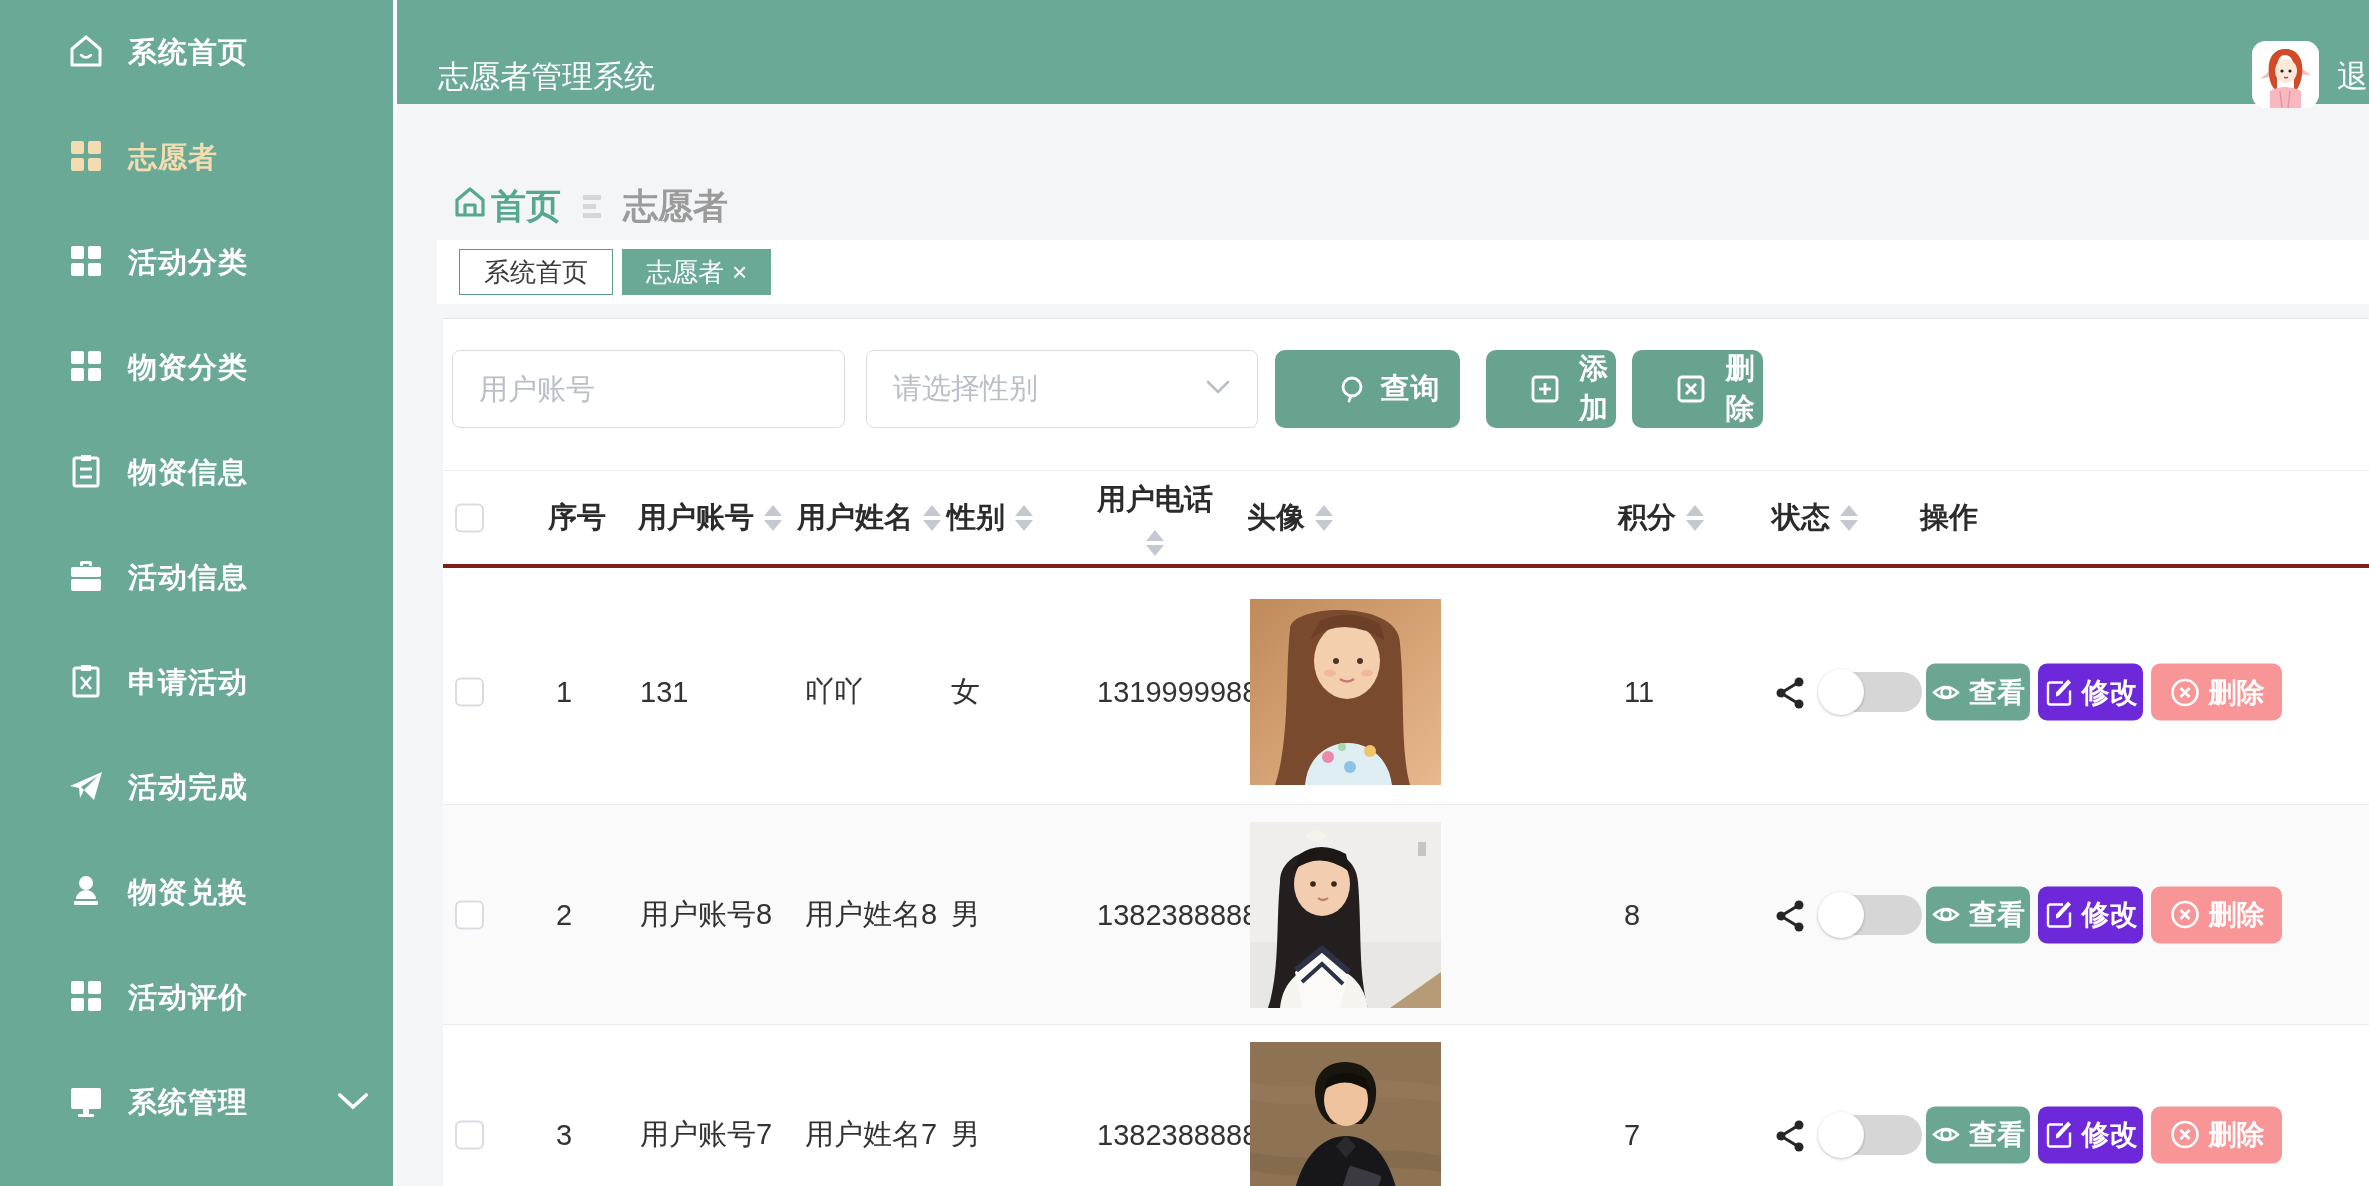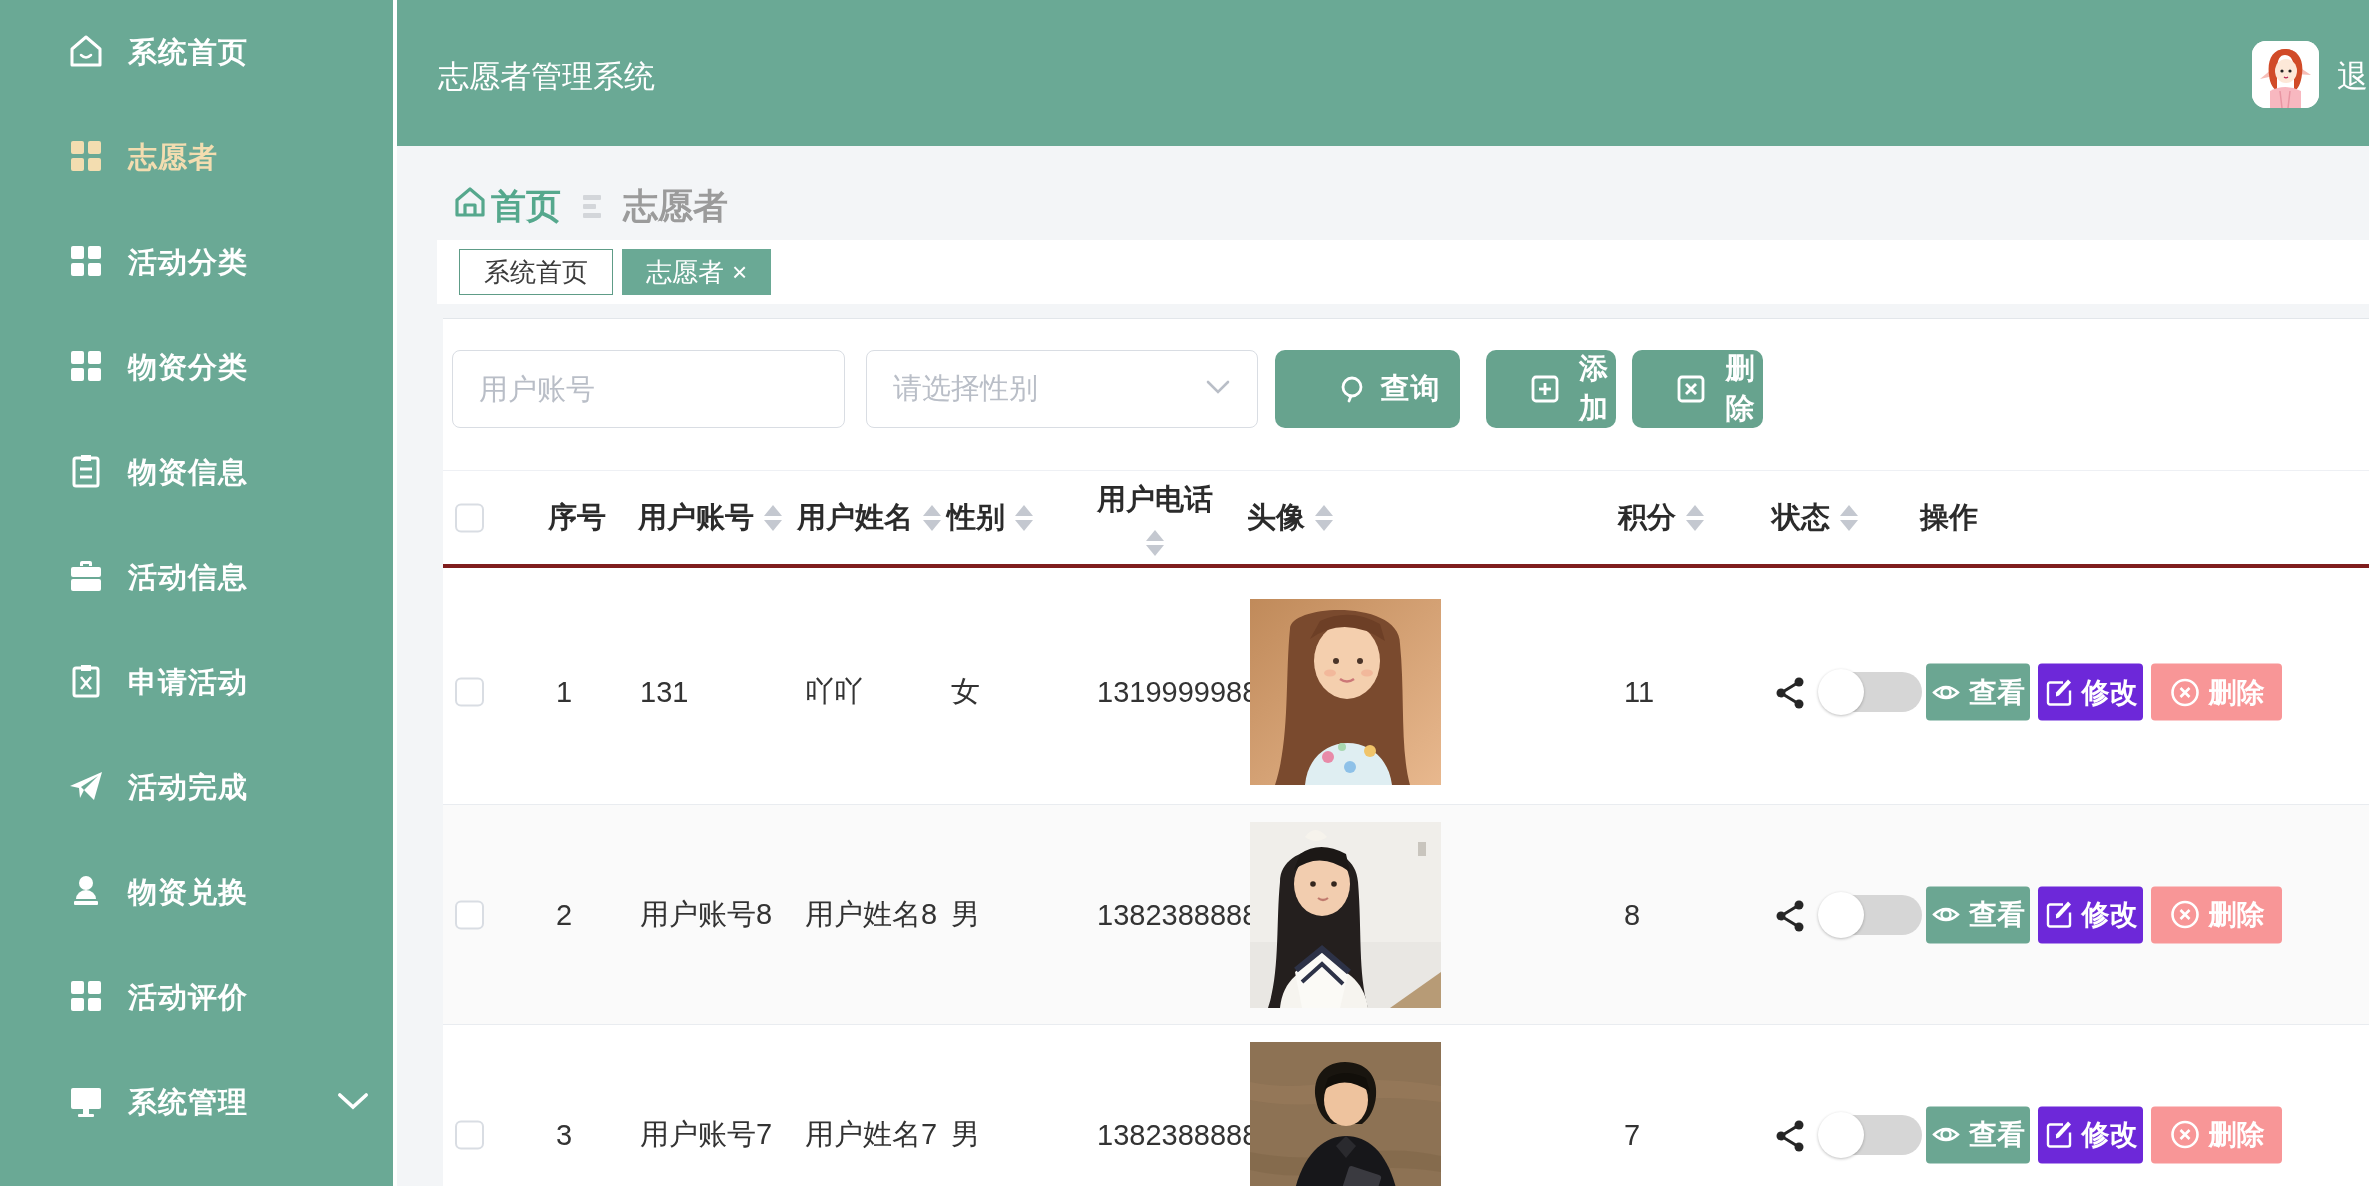--- a/index.html
+++ b/index.html
@@ -10,21 +10,21 @@
   
   .sidebar { left:0; top:0; width:393px; height:1186px; background:#6AA995; }
   .side-divider { left:393px; top:0; width:4px; height:1186px; background:#ffffff; }
   .side-item { position:relative; height:105px; display:flex; align-items:center; padding-left:68px; cursor:pointer; color:#ffffff; }
   .side-item .lbl { font-size:29px; font-weight:bold; letter-spacing:1px; margin-left:24px; }
   .side-item svg { width:36px; height:36px; flex:none; }
   .side-item.active { color:#F3DDB0; }
   .side-chevron { position:absolute; right:22px; top:50%; transform:translateY(-50%); }
 
   
-  .topbar { left:397px; top:0; width:1972px; height:146px; background:#6AA995; }
+  .topbar { left:397px; top:0; width:1972px; height:104px; background:#6AA995; }
   .app-title { left:438px; top:56px; font-size:31px; color:#ffffff; }
   .avatar { left:2252px; top:41px; width:67px; height:67px; border-radius:14px; background:#ffffff; overflow:hidden; cursor:pointer; }
   .logout { left:2337px; top:56px; font-size:31px; color:#ffffff; white-space:nowrap; cursor:pointer; }
 
   
   .breadcrumb { left:453px; top:178px; height:56px; display:flex; align-items:center; }
   .crumb-home { display:flex; align-items:center; color:#55A88D; font-size:35px; font-weight:bold; cursor:pointer; }
   .crumb-home svg { width:34px; height:34px; margin-right:4px; }
   .crumb-sep { margin:0 22px; display:flex; flex-direction:column; gap:4px; }
   .crumb-sep i { display:block; width:18px; height:5px; background:#d3d6da; border-radius:1px; }
@@ -66,21 +66,21 @@
   .trow { border-bottom:1px solid #e9ecf0; }
   .cell { position:absolute; top:50%; transform:translateY(-50%); font-size:29px; color:#333333; white-space:nowrap; }
   .cell.phone { width:190px; white-space:normal; word-break:break-all; line-height:44px; }
   .photo { position:absolute; left:807px; top:50%; transform:translateY(-50%); width:191px; height:186px; overflow:hidden; }
   .photo svg { display:block; }
 
   .share { position:absolute; left:1330px; top:50%; transform:translateY(-50%); width:34px; height:34px; cursor:pointer; }
   .toggle { position:absolute; left:1376px; top:50%; transform:translateY(-50%); width:103px; height:40px; border-radius:20px; background:#d6d6d6; cursor:pointer; }
   .toggle .knob { position:absolute; left:-1px; top:-3px; width:46px; height:46px; border-radius:50%; background:#ffffff; box-shadow:0 1px 3px rgba(0,0,0,.25); }
 
-  .rbtn { position:absolute; top:50%; transform:translateY(-50%); height:57px; border:none; border-radius:4px; display:flex; align-items:center; justify-content:center; gap:8px; color:#fff; cursor:pointer; font-family:"Liberation Sans",sans-serif; }
+  .rbtn { position:absolute; top:50%; transform:translateY(-50%); height:57px; border:none; border-radius:9px; display:flex; align-items:center; justify-content:center; gap:8px; color:#fff; cursor:pointer; font-family:"Liberation Sans",sans-serif; }
   .rbtn span { font-size:28px; font-weight:bold; }
   .rb-view { left:1483px; width:104px; background:#6BA692; }
   .rb-edit { left:1595px; width:105px; background:#6d28d9;text-align:right; }
   .rb-delete { left:1708px; width:131px; background:#F89697; }
 </style>
 </head>
 <body>
 
 <nav class="abs sidebar">
   <div class="side-item">

